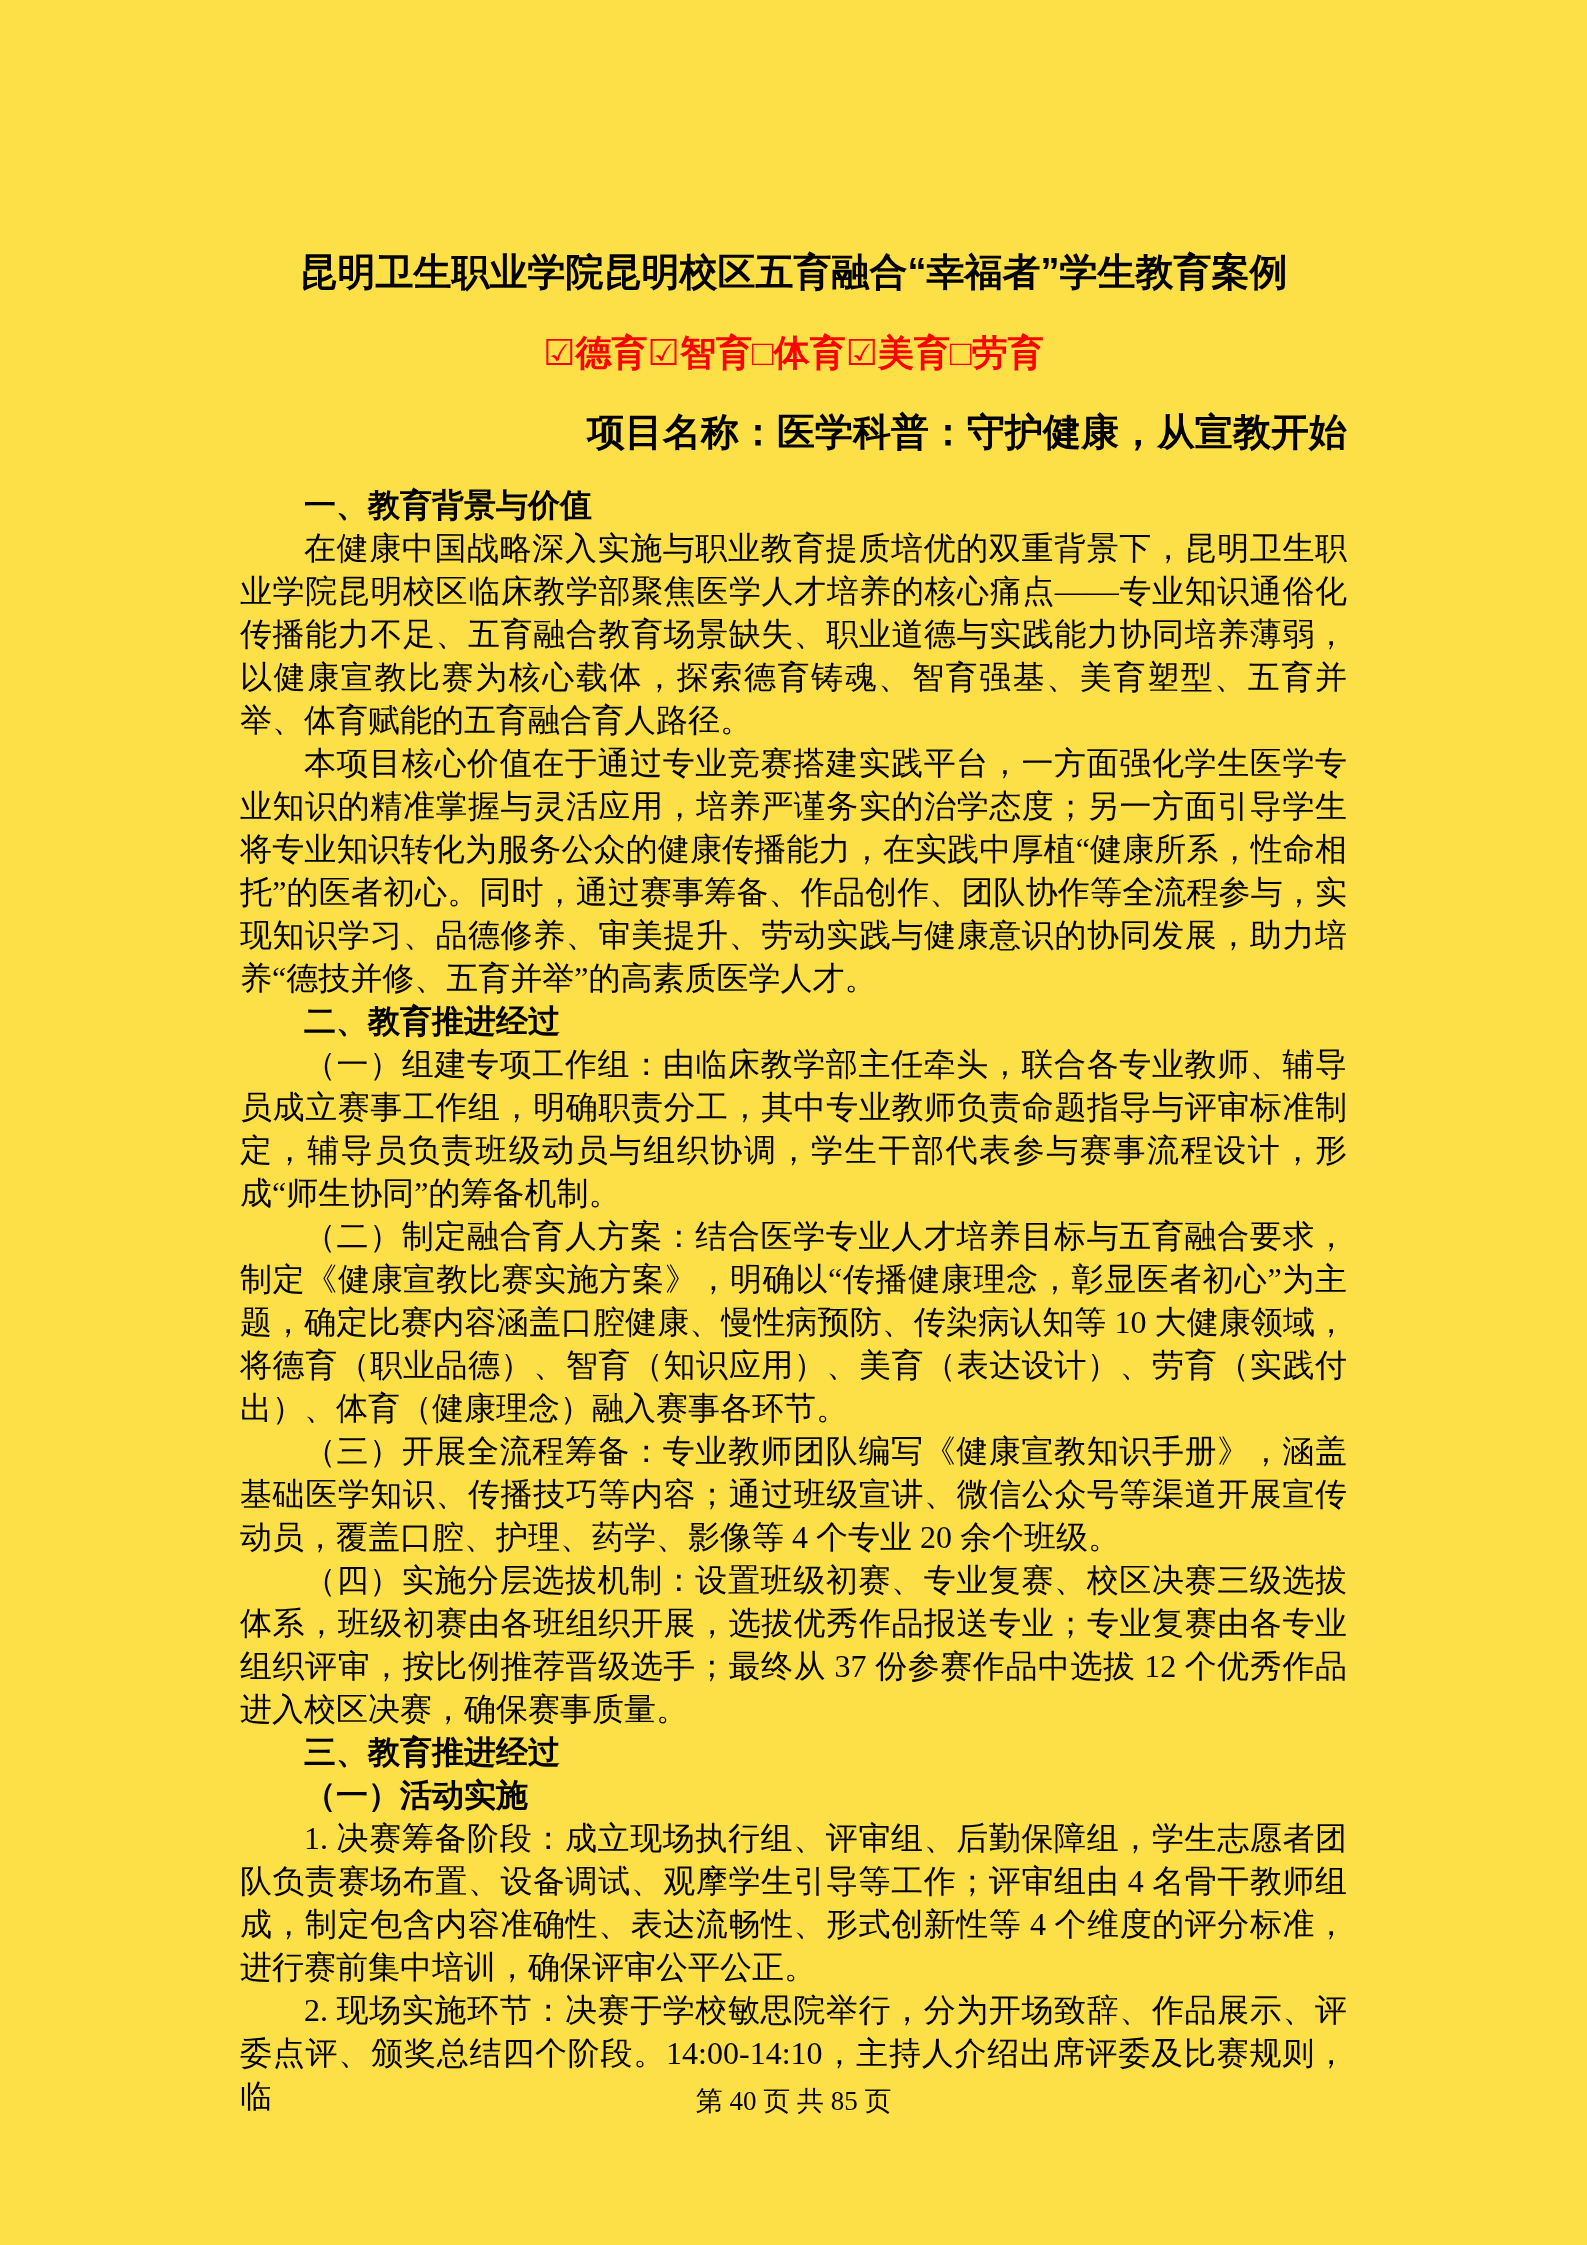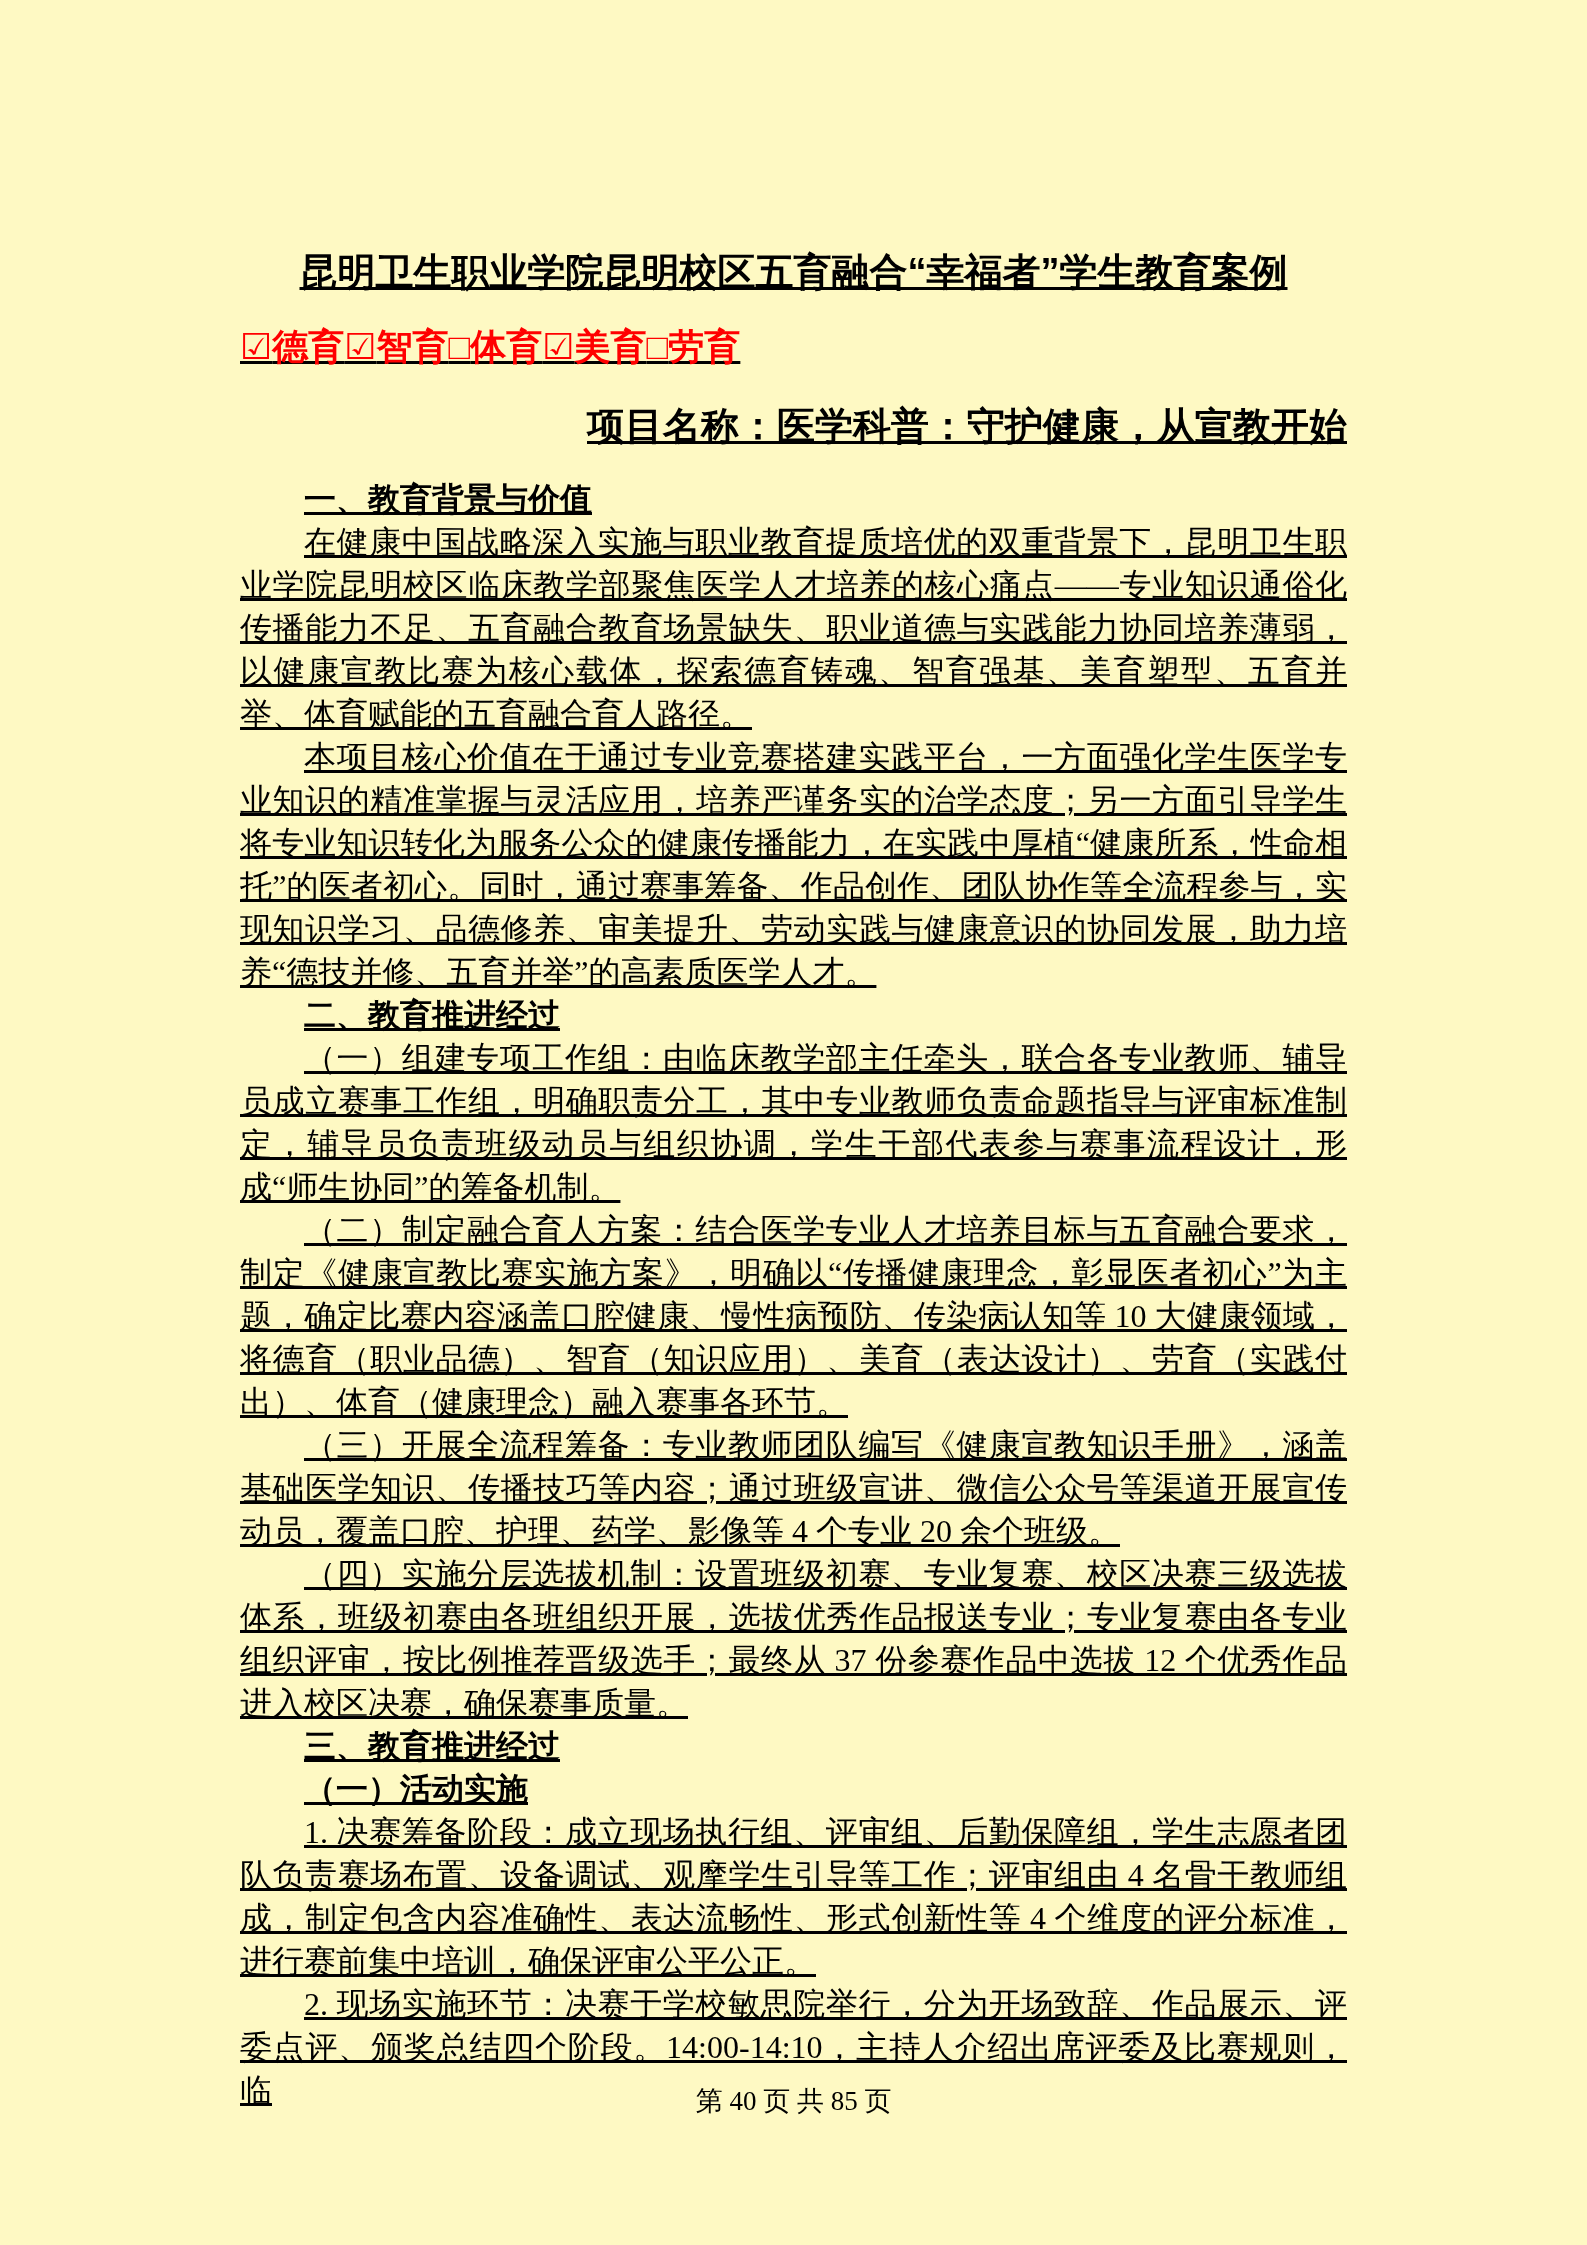--- a/index.html
+++ b/index.html
@@ -11,40 +11,40 @@
     height: 2245px;
     background: #ffffff;
     position: relative;
     color: #000000;
     font-family: "Liberation Serif", "DejaVu Serif", serif;
     overflow: hidden;
   }
   .page {
     position: absolute;
     inset: 0;
-    background: #fef9c3;
-    text-decoration: underline;
+    background: #fde047;
   }
   .content {
     margin: 0 240px;
   }
   .doc-title {
     margin: 246px 0 0 0;
     font-size: 38px;
     line-height: 52px;
     font-weight: bold;
     text-align: center;
     font-family: "Liberation Sans", "DejaVu Sans", sans-serif;
     letter-spacing: 0px;
   }
   .checkbox-line {
-    margin-top: 24px;
+    margin-top: 30px;
     font-size: 36px;
     line-height: 50px;
     font-weight: bold;
+    text-align: center;
     color: #ff0000;
     font-family: "Liberation Sans", "DejaVu Sans", sans-serif;
   }
   .checkbox-item { white-space: nowrap; }
   .project-name {
     margin: 28px 0 0 0;
     font-size: 38px;
     line-height: 52px;
     font-weight: bold;
     text-align: right;

